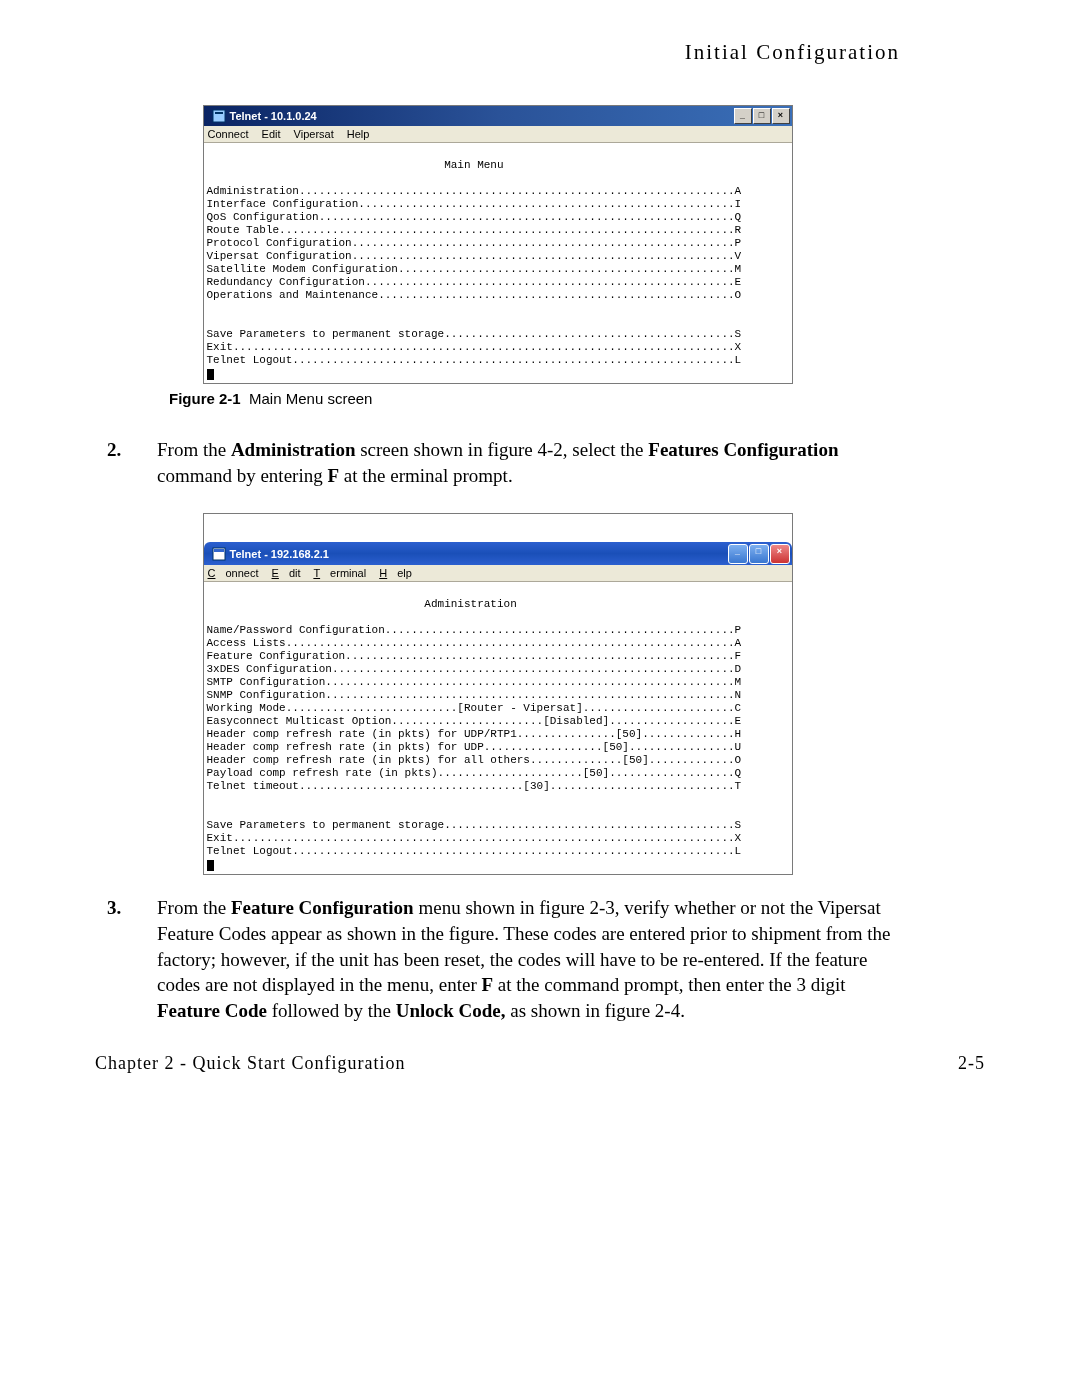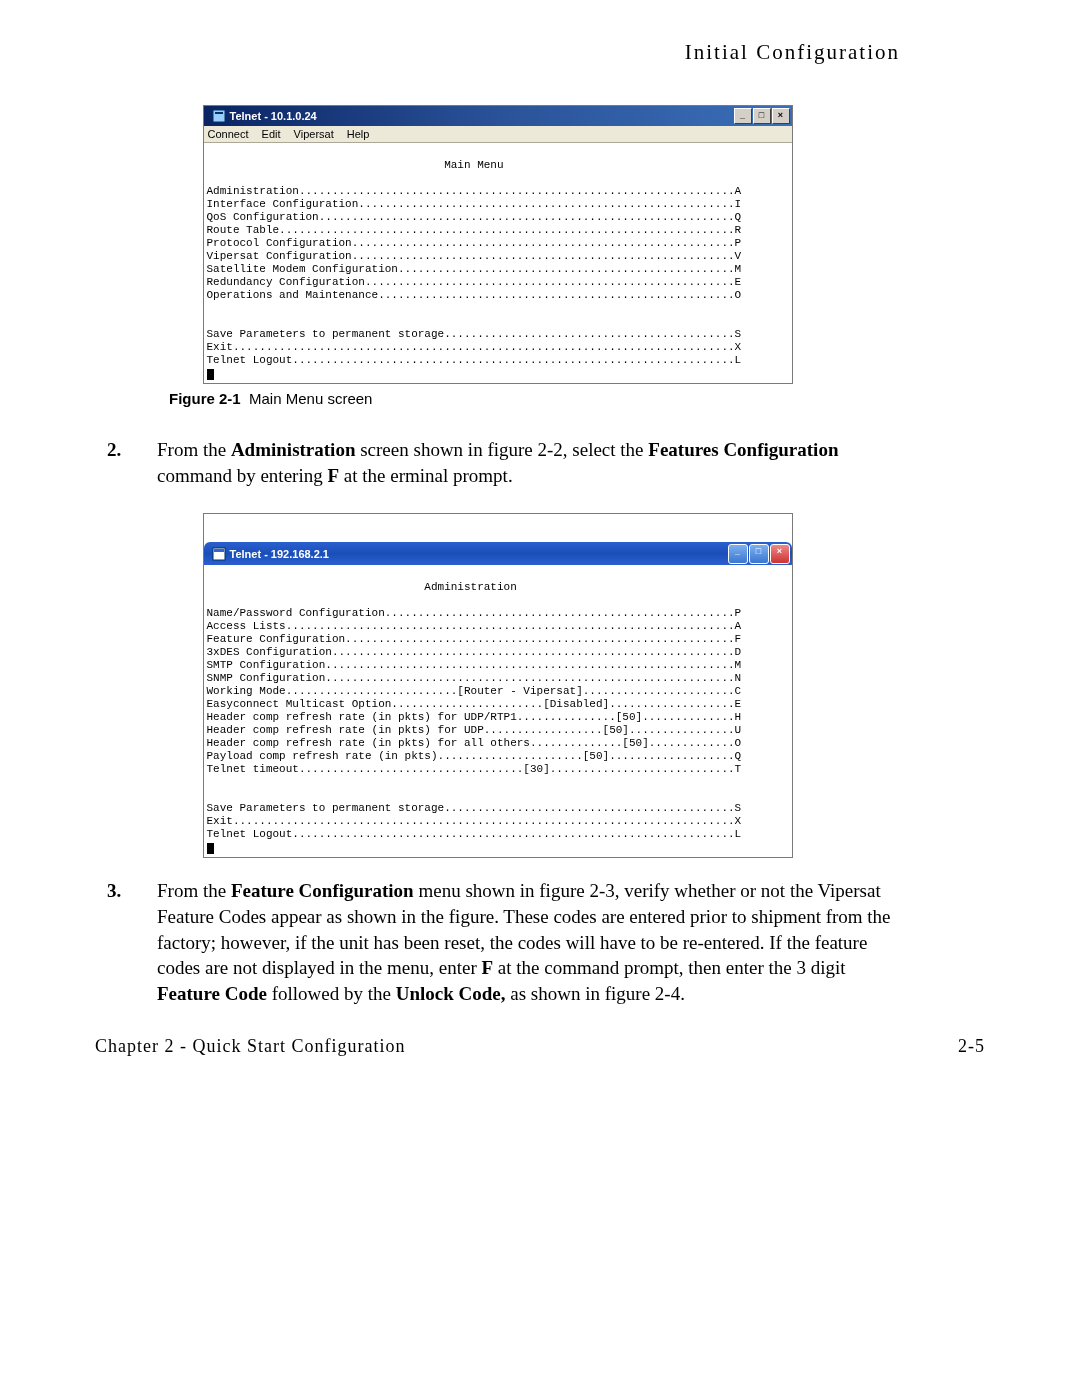--- a/index.html
+++ b/index.html
@@ -191,40 +191,46 @@
 Telnet Logout...................................................................L
 <span class="cursor"></span></div>
   </div>
   <div class="caption">
     <b>Figure 2-1</b>&nbsp;&nbsp;<span>Main Menu screen</span>
   </div>
 
   <div class="step">
     <div class="num">2.</div>
     <div class="text">
-      <span>From the </span><span class="bold">Administration</span><span> screen shown in figure 2-2, select the </span><span class="bold">Features Configuration</span><span> command by entering </span><span class="bold">F</span><span> at the erminal prompt.</span>
+      <span>From the </span><span class="bold">Administration</span><span> screen shown in figure 4-2, select the </span><span class="bold">Features Configuration</span><span> command by entering </span><span class="bold">F</span><span> at the erminal prompt.</span>
     </div>
   </div>
 
   <div class="telnet-window xp">
     <div class="titlebar">
       <span class="title-text">
         <span class="win-icon">
           <svg viewBox="0 0 14 14">
               <rect x="1" y="1" width="12" height="12" fill="#fff" stroke="#036"></rect>
               <rect x="2" y="2" width="10" height="3" fill="#36c"></rect>
             </svg>
         </span>
         <span>Telnet - 192.168.2.1</span>
       </span>
       <span class="winbtns">
         <span class="winbtn minmax">_</span>
         <span class="winbtn minmax">□</span>
         <span class="winbtn close">×</span>
       </span>
+    </div>
+    <div class="menubar">
+      <span><span class="ul">C</span>onnect</span>
+      <span><span class="ul">E</span>dit</span>
+      <span><span class="ul">T</span>erminal</span>
+      <span><span class="ul">H</span>elp</span>
     </div>
     <div class="terminal" id="term2">
                                  Administration
 
 Name/Password Configuration.....................................................P
 Access Lists....................................................................A
 Feature Configuration...........................................................F
 3xDES Configuration.............................................................D
 SMTP Configuration..............................................................M
 SNMP Configuration..............................................................N

